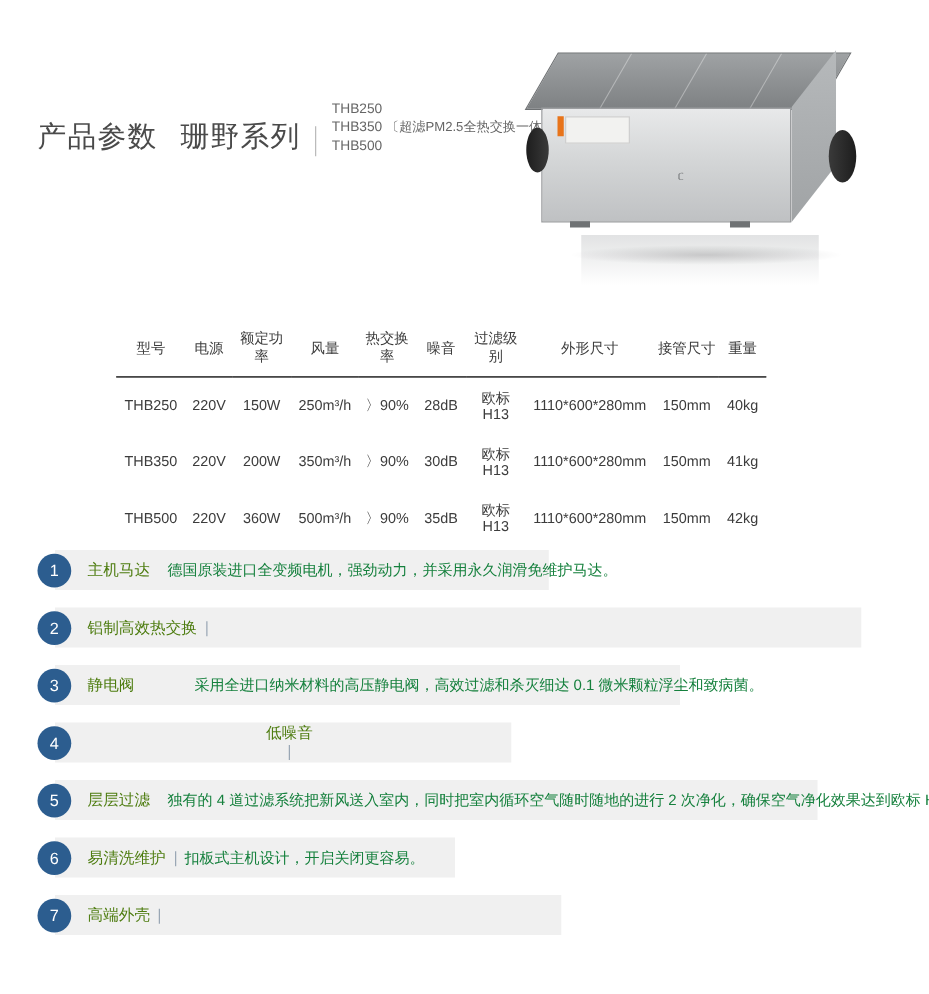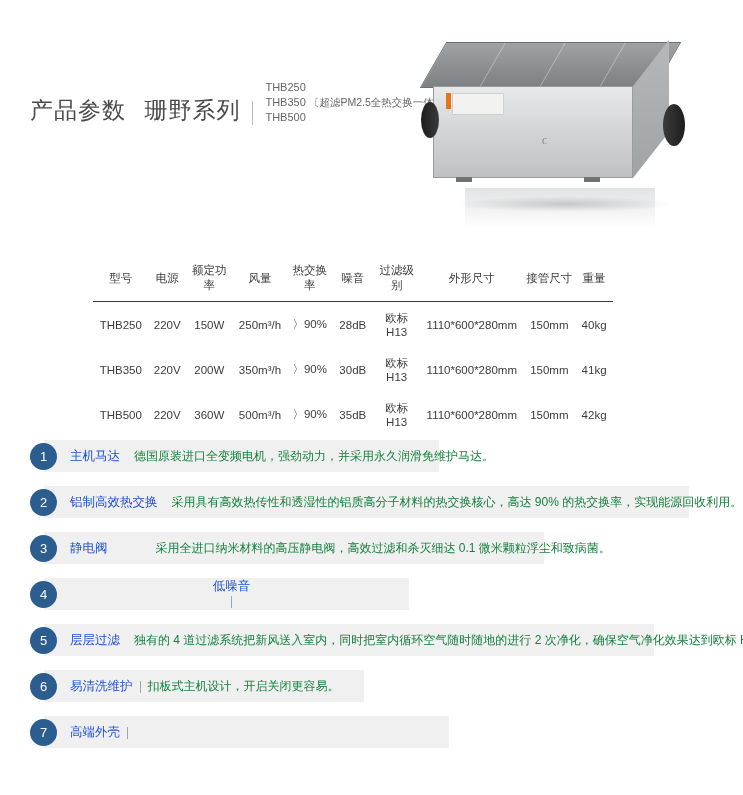--- a/index.html
+++ b/index.html
@@ -216,21 +216,21 @@
     height: 32px;
     background: #f0f0f0;
     display: flex;
     align-items: center;
     padding-left: 26px;
     padding-right: 16px;
     flex: 0 0 auto;
     max-width: 660px;
   }
   .feature-title {
-    color: #1d4ed8;
+    color: #4d7c0f;
     font-size: 12.5px;
     white-space: nowrap;
   }
   .feature-divider {
     display: inline-block;
     width: 1px;
     height: 12px;
     background: #9aa7b5;
     margin: 0 7px;
     position: relative;
@@ -355,21 +355,20 @@
       <span class="feature-divider"></span>
       <span class="feature-desc">德国原装进口全变频电机，强劲动力，并采用永久润滑免维护马达。</span>
     </div>
   </div>
 
   <div class="feature-row">
     <div class="feature-num">2</div>
     <div class="feature-bar w2">
       <span class="feature-title">铝制高效热交换</span>
       <span class="feature-divider"></span>
-      <span class="feature-desc">采用具有高效热传性和透湿性的铝质高分子材料的热交换核心，高达 90% 的热交换率，实现能源回收利用。</span>
     </div>
   </div>
 
   <div class="feature-row">
     <div class="feature-num">3</div>
     <div class="feature-bar w3">
       <span class="feature-title">静电阀</span>
       <span class="feature-divider"></span>
       <span class="feature-desc">采用全进口纳米材料的高压静电阀，高效过滤和杀灭细达 0.1 微米颗粒浮尘和致病菌。</span>
     </div>

